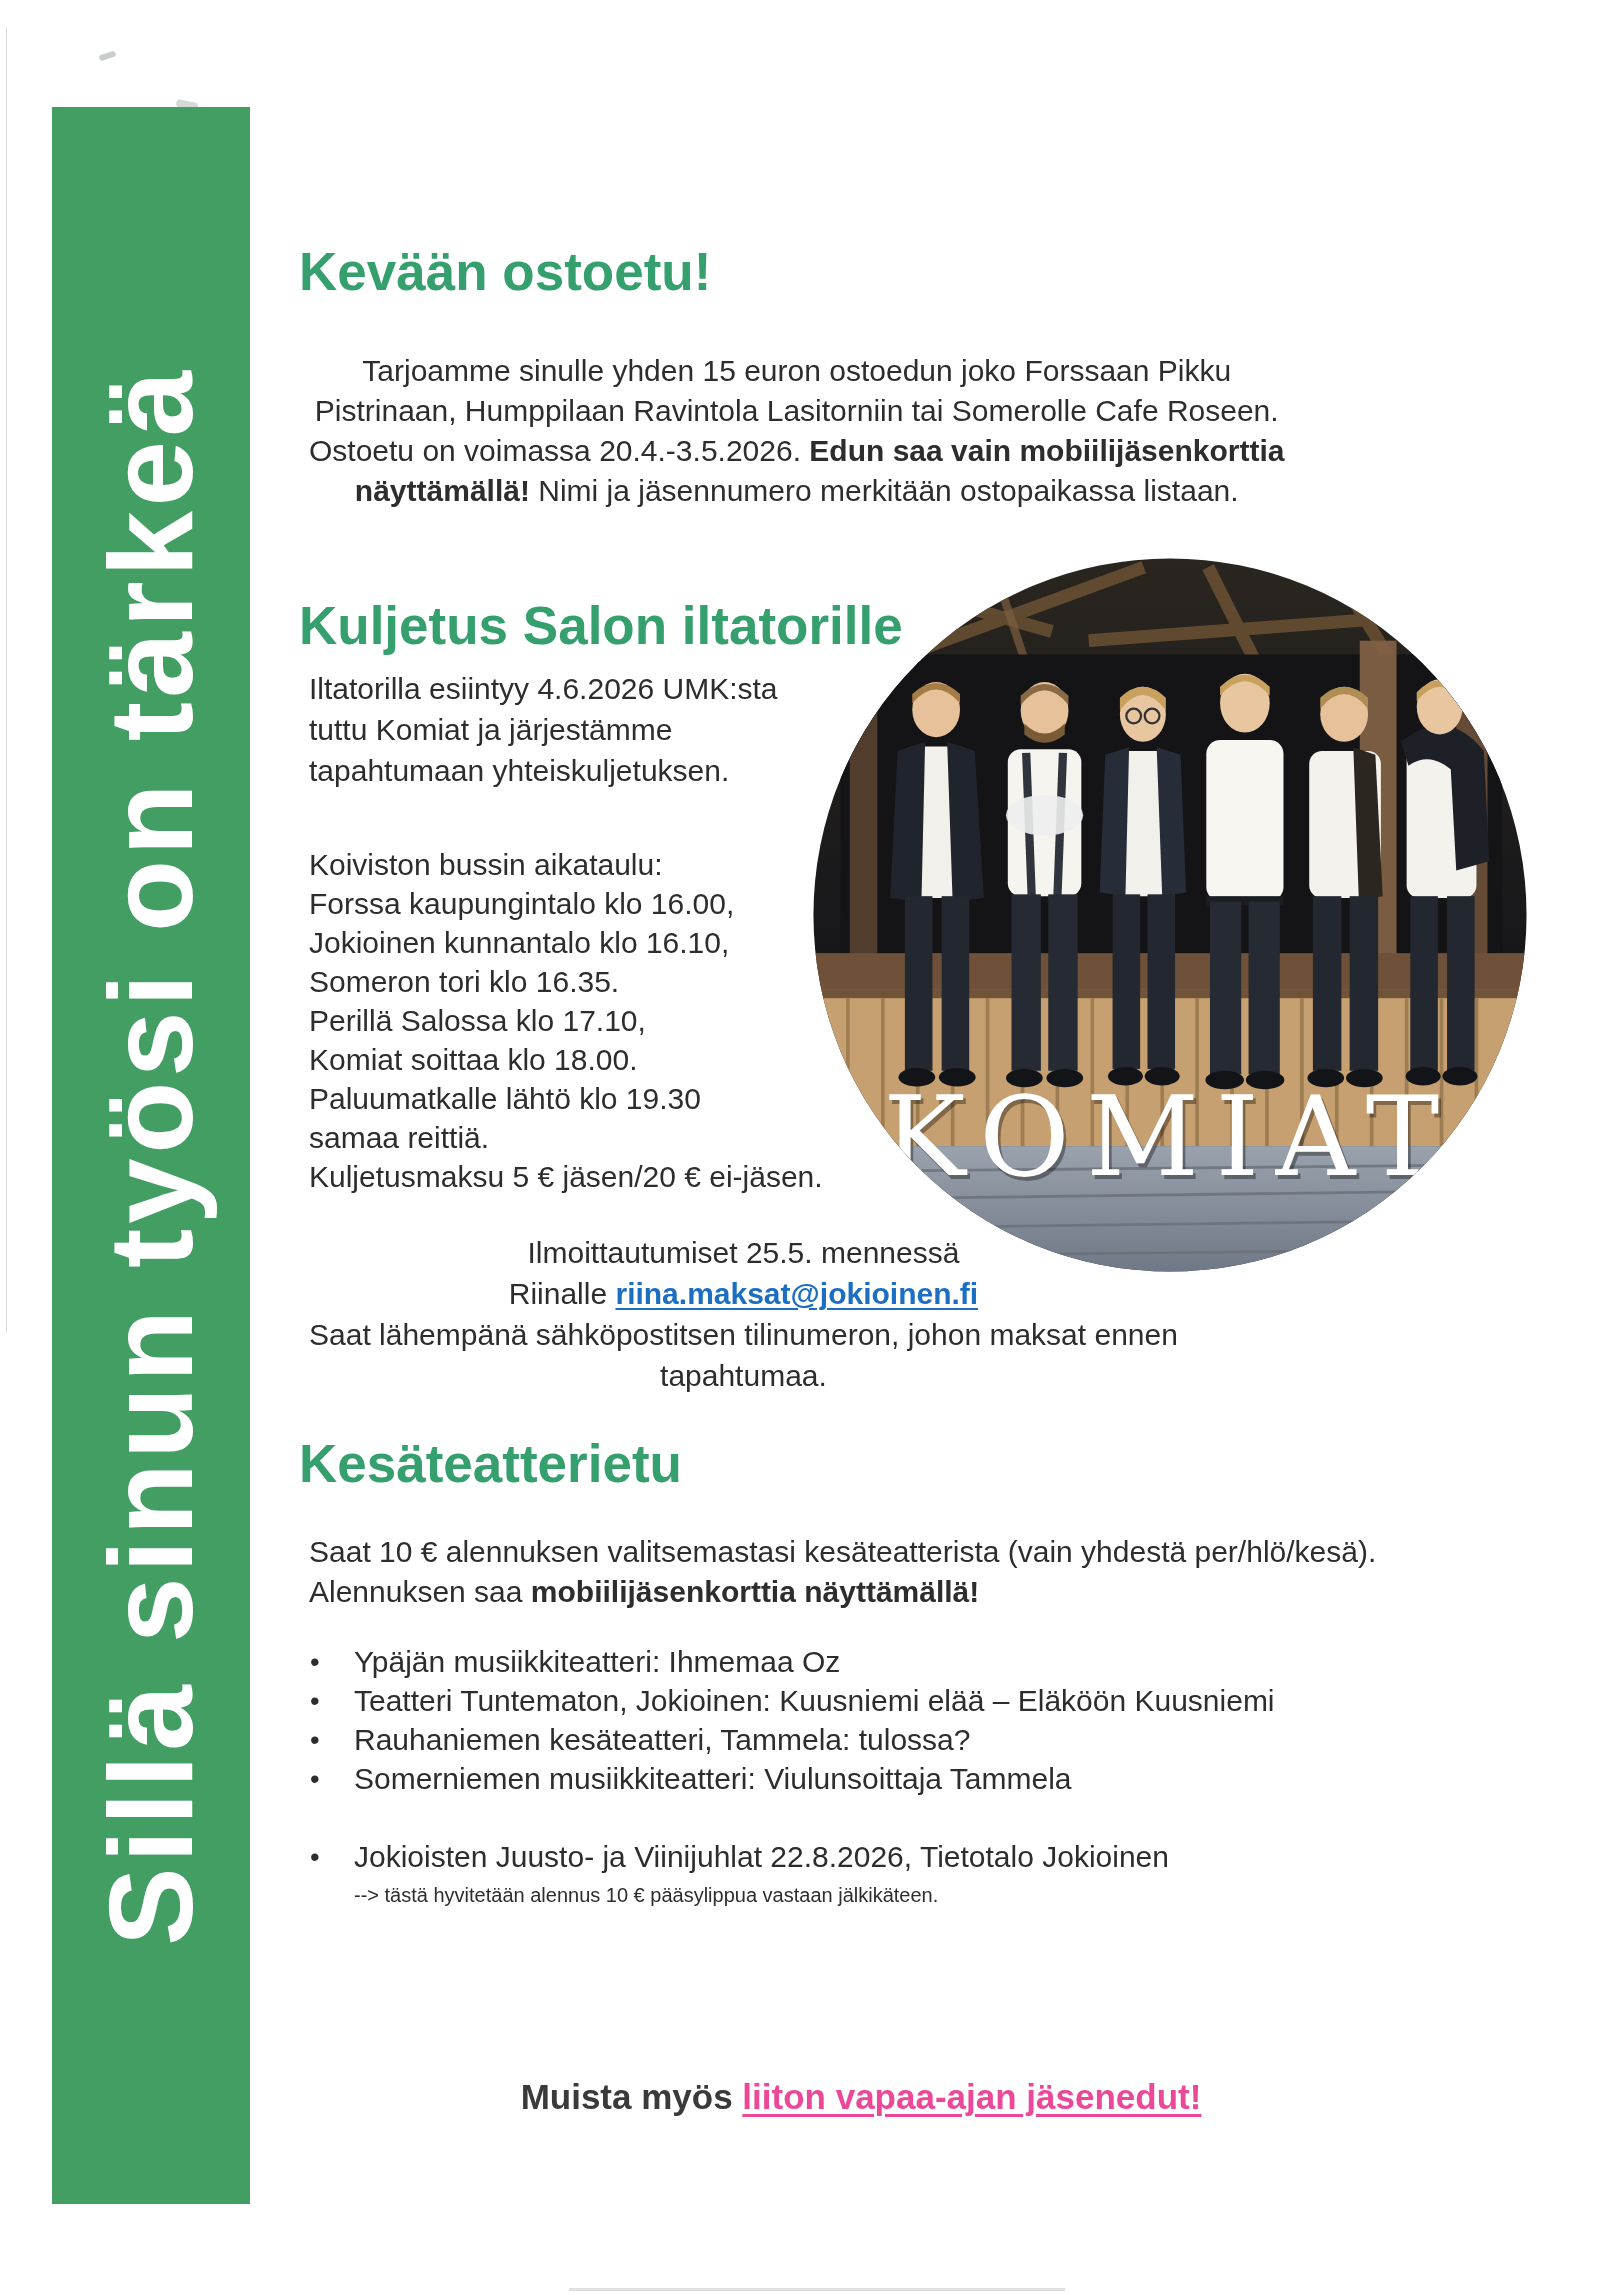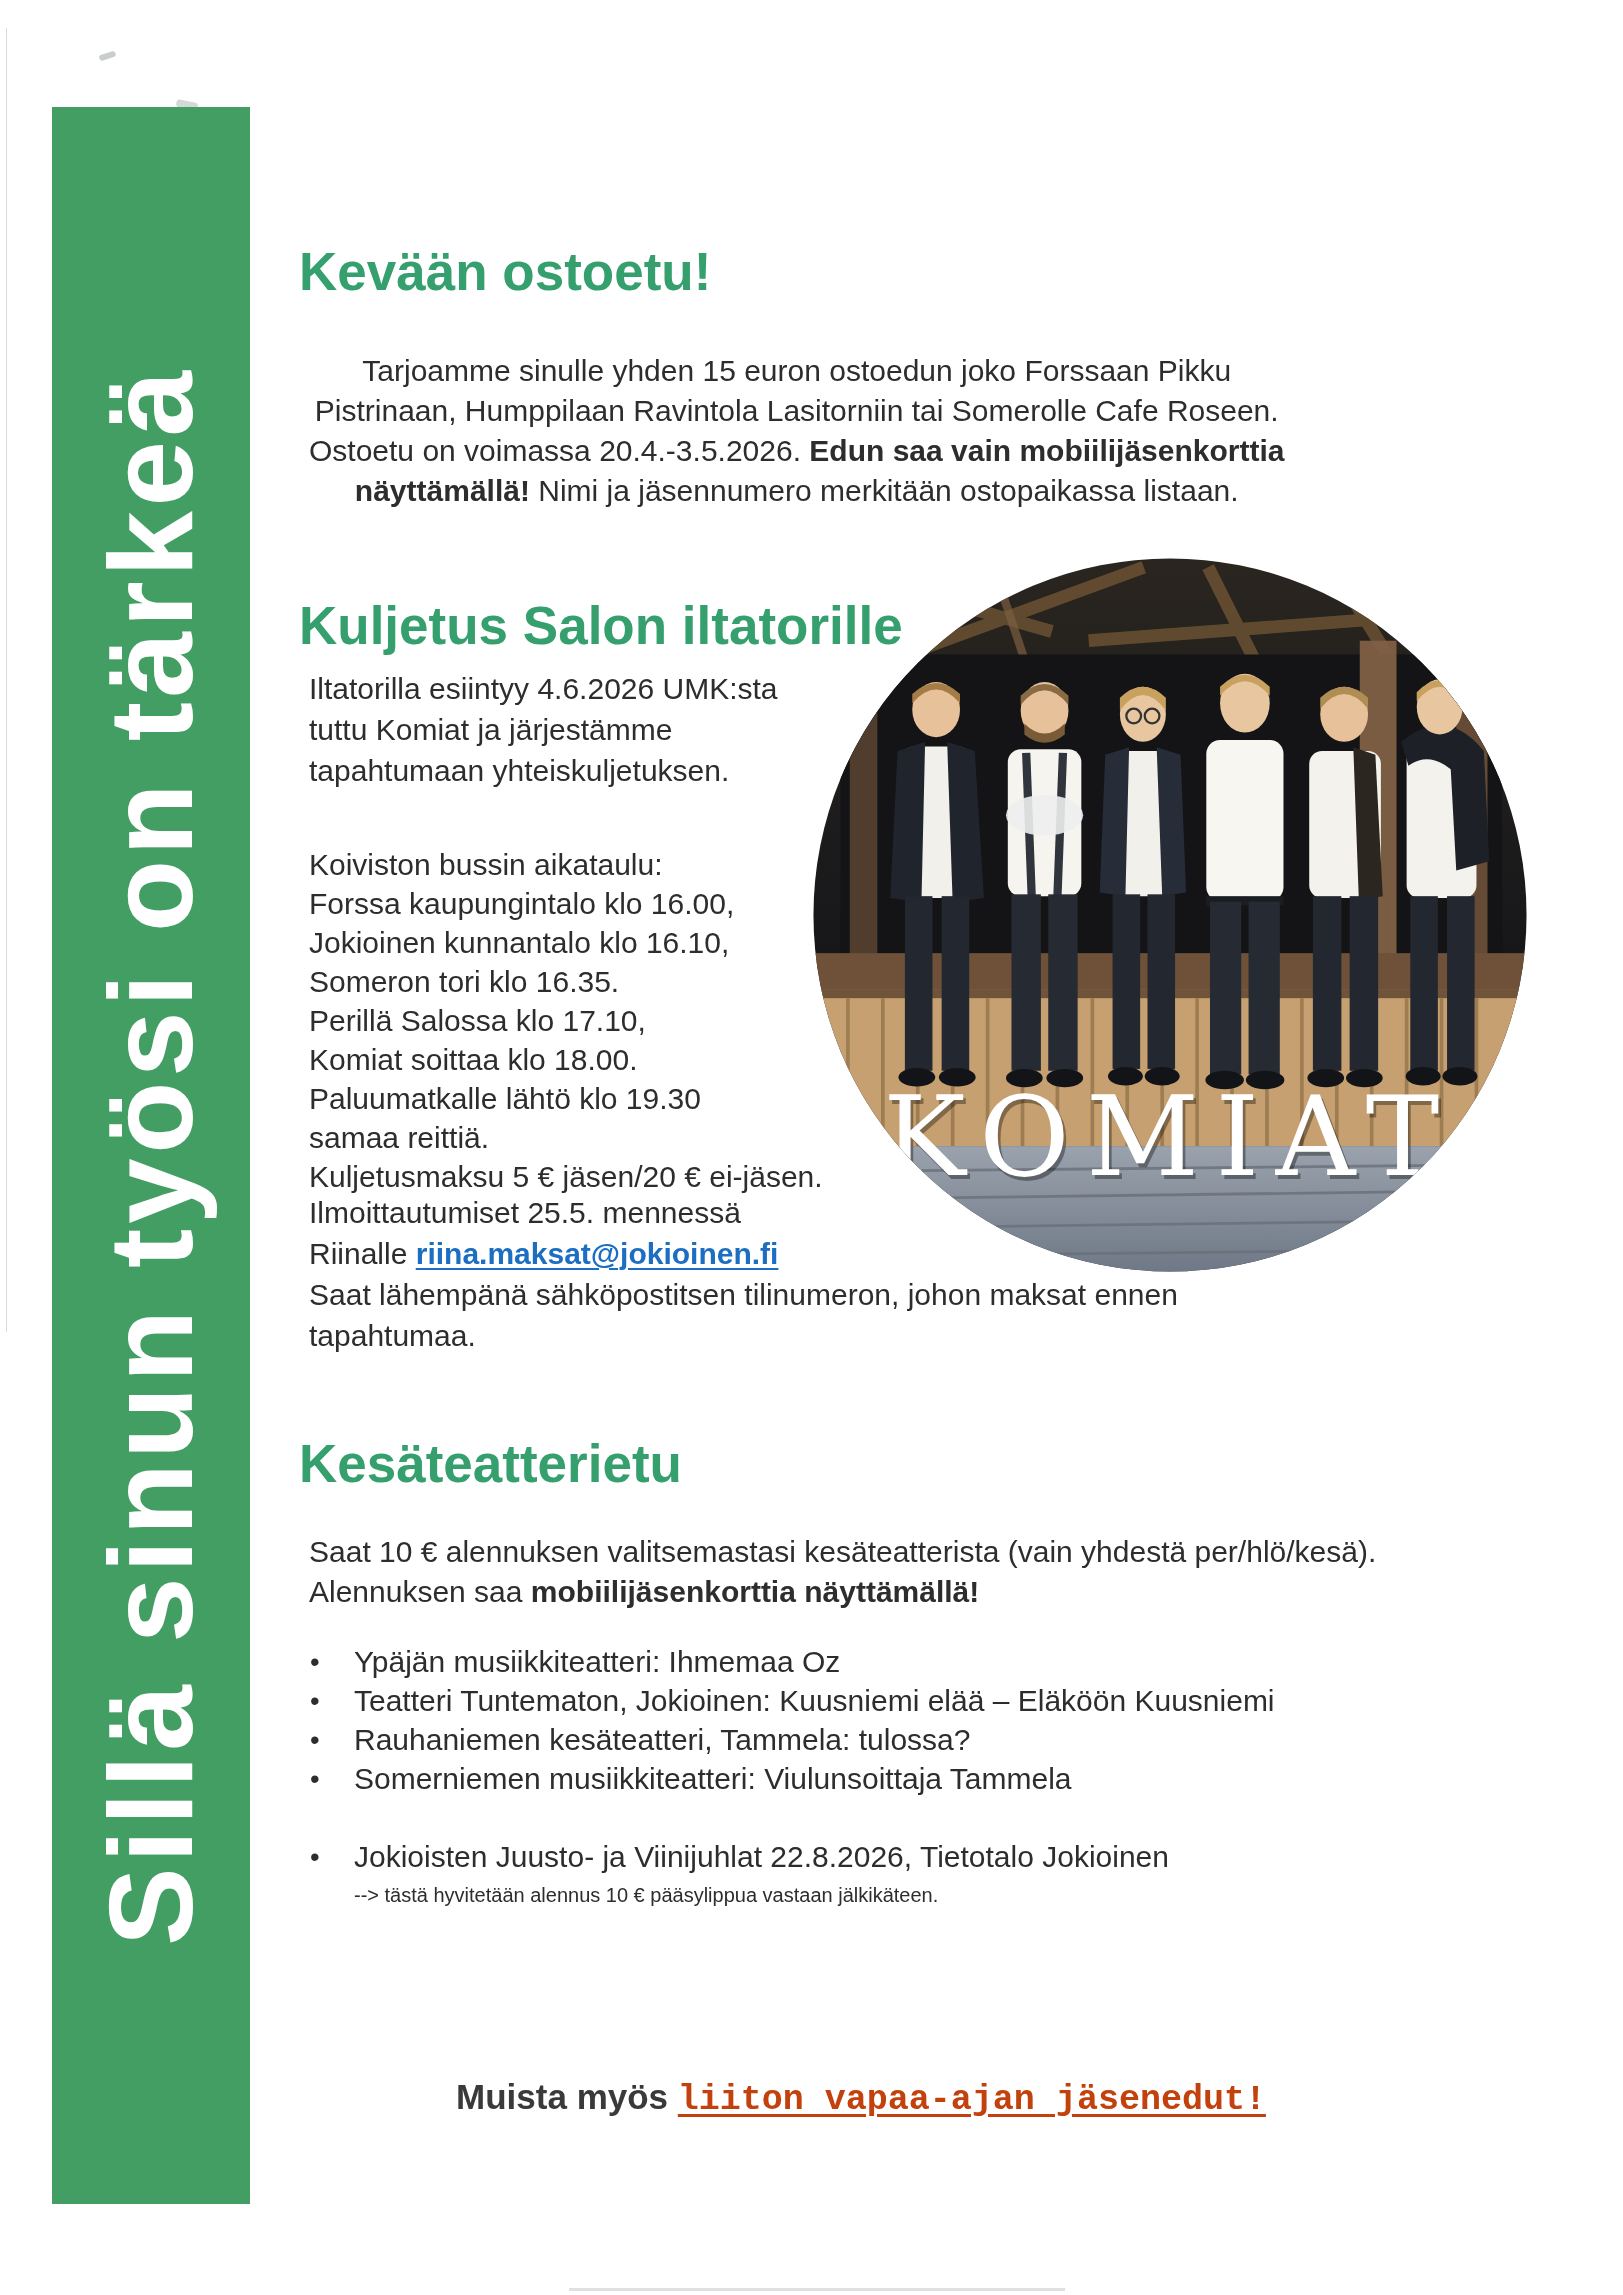--- a/index.html
+++ b/index.html
@@ -124,21 +124,21 @@
     <div class="bodyline">Forssa kaupungintalo klo 16.00,</div>
     <div class="bodyline">Jokioinen kunnantalo klo 16.10,</div>
     <div class="bodyline">Someron tori klo 16.35.</div>
     <div class="bodyline">Perillä Salossa klo 17.10,</div>
     <div class="bodyline">Komiat soittaa klo 18.00.</div>
     <div class="bodyline">Paluumatkalle lähtö klo 19.30</div>
     <div class="bodyline">samaa reittiä.</div>
     <div class="bodyline">Kuljetusmaksu 5 € jäsen/20 € ei-jäsen.</div>
   </div>
 
-  <div class="txt" style="top:1192px;line-height:41px;">
+  <div class="txt" style="top:1232px;line-height:41px;text-align:center;">
     <div class="bodyline">Ilmoittautumiset 25.5. mennessä</div>
     <div class="bodyline"><span>Riinalle </span><a href="#" class="email-link" style="color:#1b6ec2;">riina.maksat@jokioinen.fi</a></div>
     <div class="bodyline">Saat lähempänä sähköpostitsen tilinumeron, johon maksat ennen</div>
     <div class="bodyline">tapahtumaa.</div>
   </div>
 
   <div class="photo-circle">
     <svg viewBox="0 0 777 777" width="714" height="714">
       <defs>
         <clipPath id="circ">
@@ -318,17 +318,17 @@
 
   <div class="txt" style="top:1837px;left:310px;">
     <div class="bullet-row">
       <span class="bullet-marker">•</span>
       <span class="bullet-text">Jokioisten Juusto- ja Viinijuhlat 22.8.2026, Tietotalo Jokioinen</span>
     </div>
     <div class="bullet-cont">--&gt; tästä hyvitetään alennus 10 € pääsylippua vastaan jälkikäteen.</div>
   </div>
 
   <div class="footer-line">
-    <span>Muista myös </span><a href="#" class="footer-link" style="color:#c2410c;font-family:Liberation Mono, monospace;">liiton vapaa-ajan jäsenedut!</a>
+    <span>Muista myös </span><a href="#" class="footer-link" style="color:#ec4899;">liiton vapaa-ajan jäsenedut!</a>
   </div>
 
 </div>
 
 
 </body></html>

